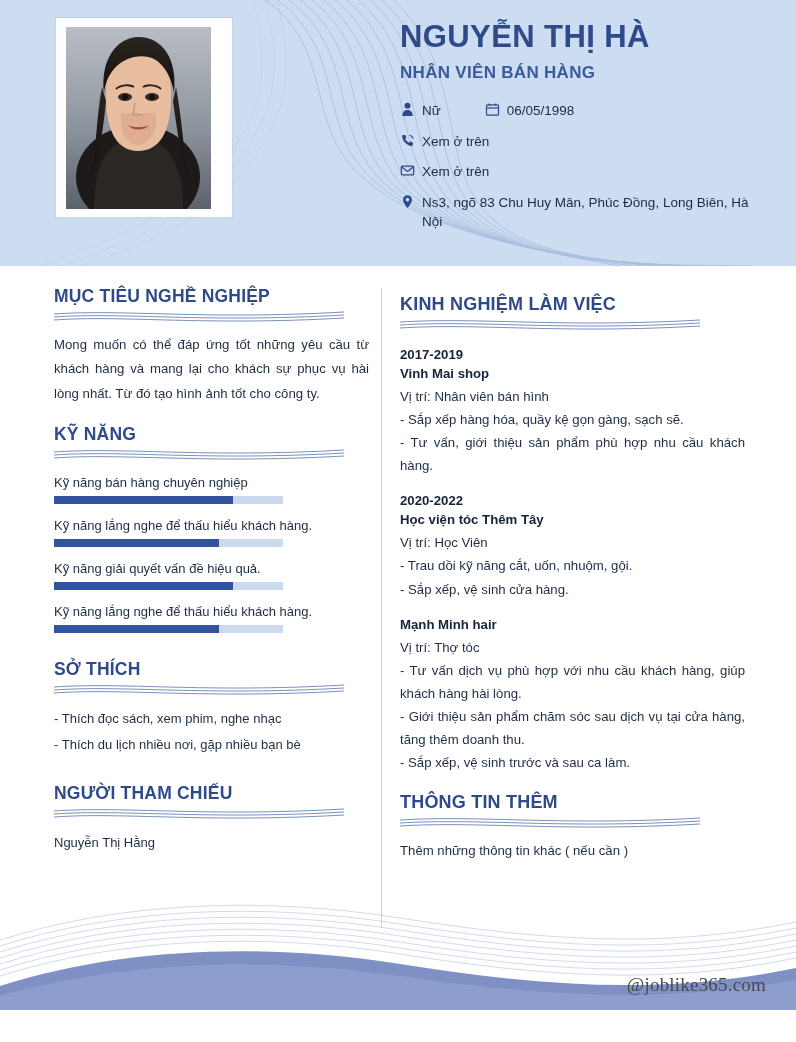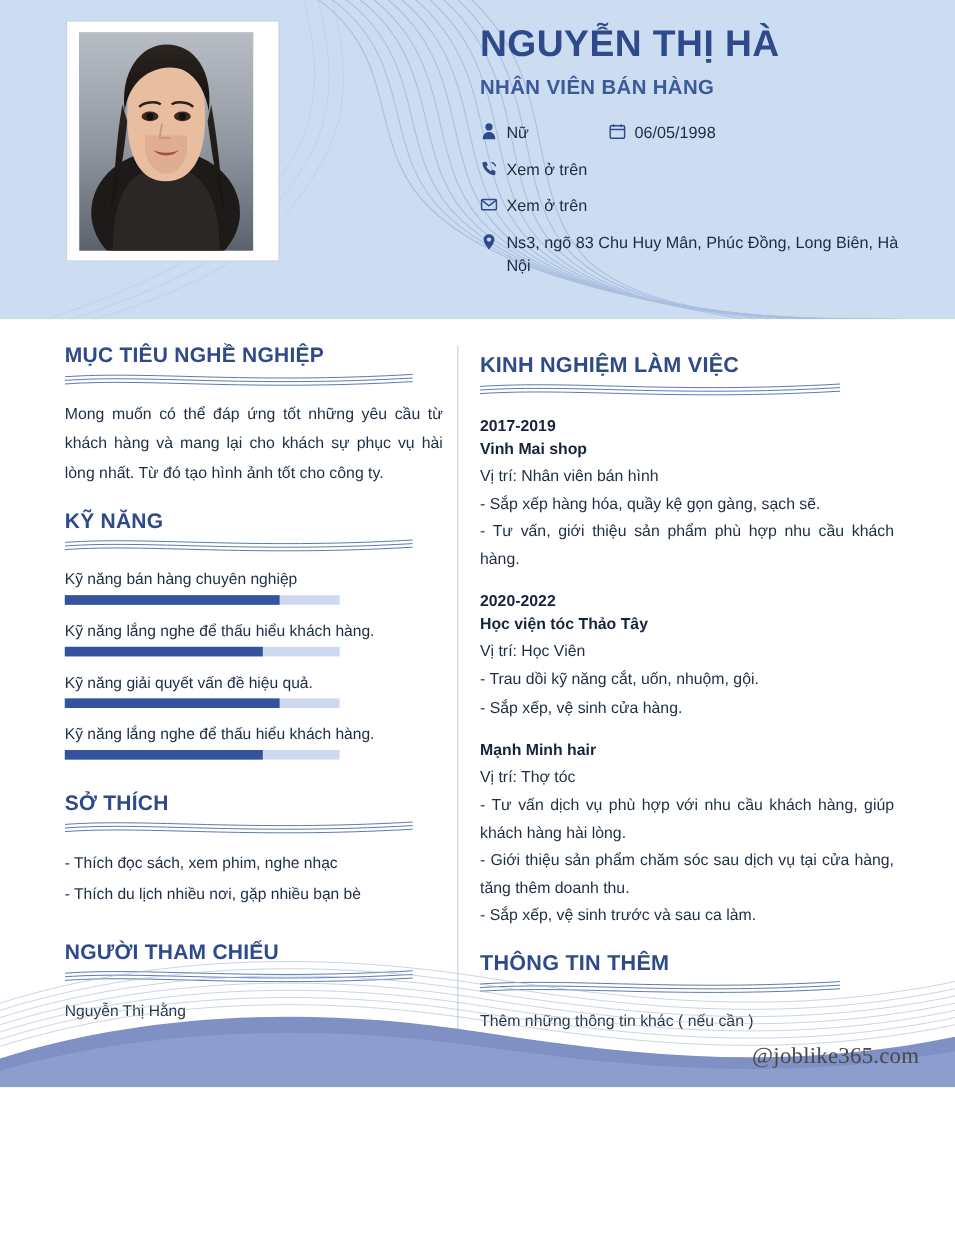--- a/index.html
+++ b/index.html
@@ -7,22 +7,22 @@
     width: 796px;
     height: 1042px;
     font-family: "Liberation Sans", sans-serif;
     background: #ffffff;
     position: relative;
     overflow: hidden;
   }
   .page {
     position: relative;
     width: 796px;
-    height: 906px;
-    background: #bef264;
+    height: 1010px;
+    background: #14b8a6;
     overflow: hidden;
   }
   
   .header {
     position: relative;
     width: 796px;
     height: 266px;
     background: #ccddf2;
     overflow: hidden;
   }
@@ -82,21 +82,21 @@
   .crow .ico {
     width: 22px;
     min-width: 22px;
     display: flex;
     justify-content: flex-start;
     align-items: center;
     padding-top: 1px;
     color: #2e4a8a;
   }
   .crow .txt { line-height: 1.45; }
-  .crow-pair { display:flex; align-items:flex-start;gap:22px; }
+  .crow-pair { display:flex; align-items:flex-start; }
   .crow-pair .seg { display:flex; align-items:flex-start; }
   .seg-gap { margin-left: 44px; }
   .addr { max-width: 350px; }
 
   
   .body-wrap {
     position: relative;
     width: 796px;
     height: 776px;
     background: #ffffff;
@@ -420,21 +420,21 @@
         <div class="job">
           <div class="job-years">2017-2019</div>
           <div class="job-company">Vinh Mai shop</div>
           <div class="job-line">Vị trí: Nhân viên bán hình</div>
           <div class="job-line">-  Sắp xếp hàng hóa, quầy kệ gọn gàng, sạch sẽ.</div>
           <div class="job-line just">- Tư vấn, giới thiệu sản phẩm phù hợp nhu cầu khách hàng.</div>
         </div>
 
         <div class="job mt18">
           <div class="job-years">2020-2022</div>
-          <div class="job-company">Học viện tóc Thảo Tây</div>
+          <div class="job-company">Học viện tóc Thêm Tây</div>
           <div class="job-line">Vị trí: Học Viên</div>
           <div class="job-line">- Trau dồi kỹ năng cắt, uốn, nhuộm, gội.</div>
           <div class="job-line">- Sắp xếp, vệ sinh cửa hàng.</div>
         </div>
 
         <div class="job mt30">
           <div class="job-company">Mạnh Minh hair</div>
           <div class="job-line">Vị trí: Thợ tóc</div>
           <div class="job-line just">- Tư vấn dịch vụ phù hợp với nhu cầu khách hàng, giúp khách hàng hài lòng.</div>
           <div class="job-line just">- Giới thiệu sản phẩm chăm sóc sau dịch vụ tại cửa hàng, tăng thêm doanh thu.</div>

